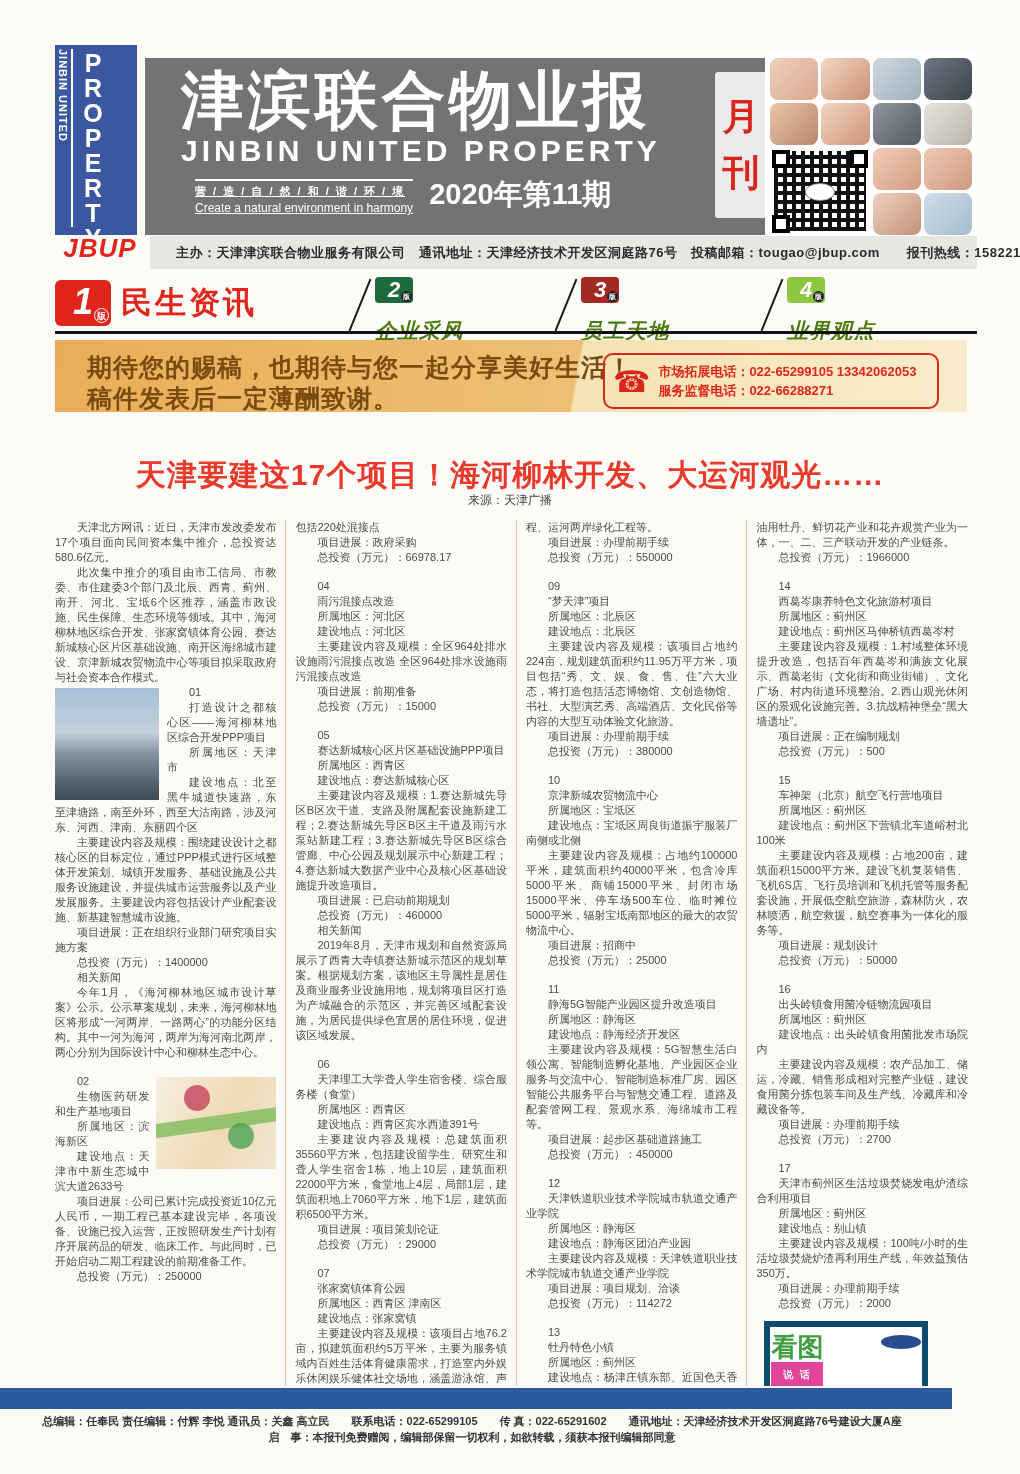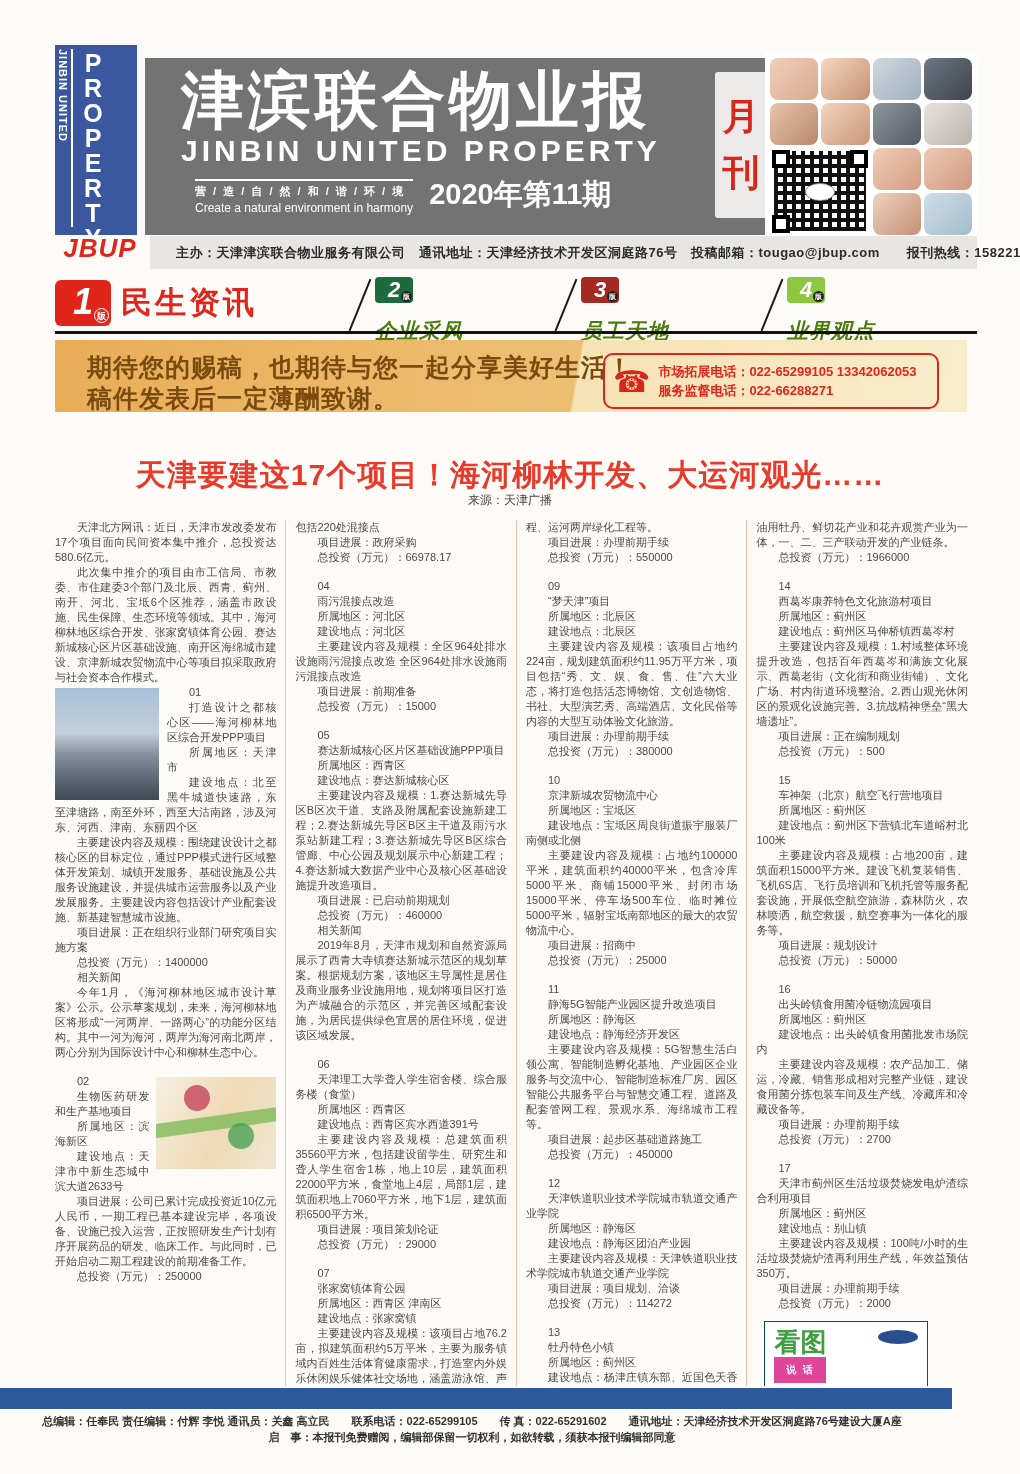--- a/index.html
+++ b/index.html
@@ -25,21 +25,21 @@
   .jbup { position:absolute; left:4px; top:188px; width:82px; text-align:center;
     color:#e0251b; font-size:26px; font-weight:bold; font-style:italic; letter-spacing:1px; }
   .mast-main {
     position:absolute; left:90px; top:13px; width:632px; height:177px;
     background:#737373; color:#fff; padding:10px 0 0 36px;
   }
   .title-cn { font-size:63px; font-weight:900; letter-spacing:4px; line-height:66px;
     font-family:"Liberation Serif", serif; white-space:nowrap; }
   .title-en { font-size:30px; font-weight:bold; letter-spacing:4px; margin-top:0px; white-space:nowrap; }
   .slogan-row { display:flex; align-items:flex-end; margin-top:7px; padding-left:14px; }
-  .slogan-block { border-top:2px solid #fff; padding-top:3px; }
+  .slogan-block { border-top:2px solid #fff; padding-top:3px;text-decoration:underline; }
   .slogan-cn { font-size:11px; letter-spacing:2px; font-weight:bold; }
   .slogan-en { font-size:12px; margin-top:2px; }
   .issue { font-size:29px; font-weight:bold; margin-left:16px; white-space:nowrap; }
   .monthly {
     position:absolute; right:10px; top:14px; width:52px; height:146px;
     background:#eceae9; color:#d9261c; display:flex; flex-direction:column;
     align-items:center; justify-content:center; font-size:37px; font-weight:900;
     line-height:56px; border-radius:3px; font-family:"Liberation Serif", serif;
   }
   
@@ -135,22 +135,22 @@
   .artimg { margin:3px 0; }
   .img-city { float:left; width:104px; height:112px; margin-right:8px;
     background:linear-gradient(180deg,#a8c0d8 0%,#c3cfda 40%,#8795a2 58%,#5f6e7a 78%,#3e4a54 100%); }
   .img-map { float:right; width:120px; height:92px; margin-left:7px;
     background:linear-gradient(115deg,#f4efe2 0%,#f2e3c8 30%,#f0d9b4 55%,#efe7d4 100%); position:relative; overflow:hidden; }
   .img-map::before { content:""; position:absolute; left:-10px; top:38px; width:150px; height:14px;
     background:#7fba5a; transform:rotate(-8deg); opacity:.8; }
   .img-map::after { content:""; position:absolute; left:28px; top:8px; width:26px; height:26px;
     border-radius:50%; background:#c23a54; box-shadow:44px 38px 0 #3f9e4e; opacity:.75; }
   
-  .adbox { width:164px; margin:10px 0 0 8px; background:#fff; border:1px solid #0c4a6e;
-    padding:8px 9px; }
+  .adbox { width:164px; margin:10px 0 0 8px; background:#fff; border:6px solid #0c4a6e;
+    padding:8px 1px; }
   .ad-top { display:flex; justify-content:space-between; align-items:flex-start; }
   .ad-logo { font-size:26px; font-weight:900; color:#3f9e3f; font-family:"Liberation Serif", serif; line-height:26px; }
   .ad-logo span.sub { display:block; font-size:10px; color:#fff; background:#e0459a; padding:0 4px;
     letter-spacing:2px; margin-top:1px; text-align:center; }
   .ad-corp { width:40px; height:14px; border-radius:50%; background:#2a4d8f; position:relative; }
   
   .footer-bar { position:absolute; left:0; top:1388px; width:952px; height:21px; background:#2d5a9e; }
   .footer-text { position:absolute; left:0; top:1413px; width:944px; text-align:center;
     font-size:11px; color:#333; font-weight:bold; line-height:16px; }
 </style>

